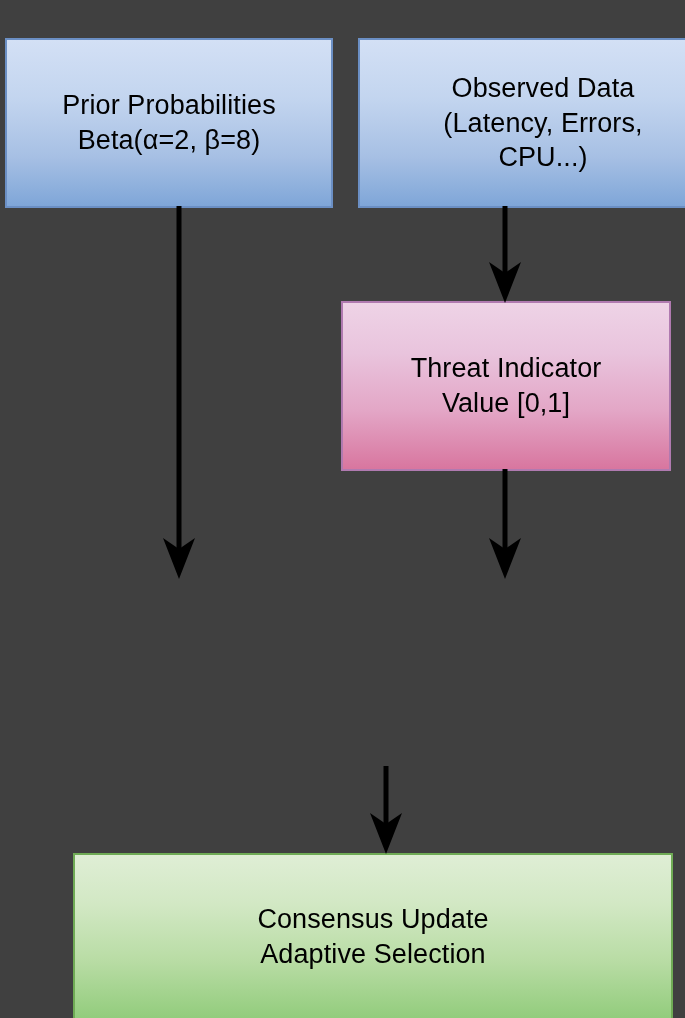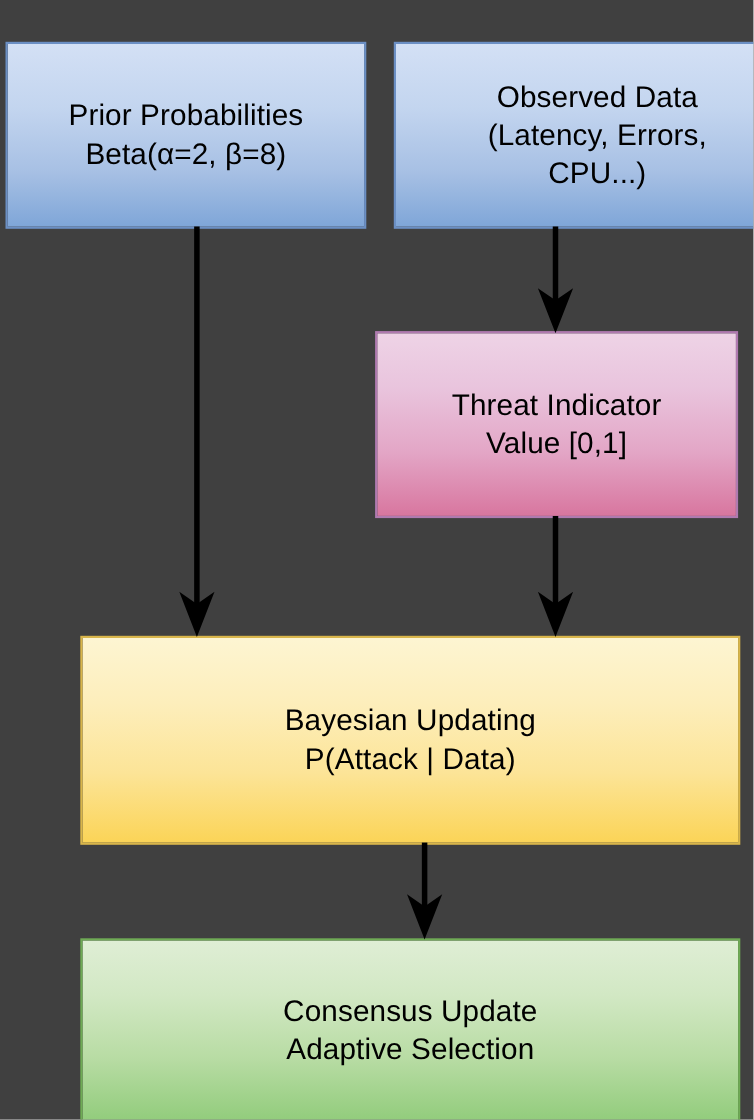--- a/index.html
+++ b/index.html
@@ -83,24 +83,20 @@
     <span class="node-label">Observed Data
 (Latency, Errors,
 CPU...)</span>
   </div>
 
   <div class="node node-pink" style="left:341px; top:301px; width:330px; height:170px;justify-content:center;">
     <span class="node-label">Threat Indicator
 Value [0,1]</span>
   </div>
 
-  <div class="node node-yellow" style="left:73px; top:578px; width:600px; height:190px;">
-    <span class="node-label">Bayesian Updating
-P(Attack | Data)</span>
-  </div>
 
   <div class="node node-green" style="left:73px; top:853px; width:600px; height:168px;">
     <span class="node-label">Consensus Update
 Adaptive Selection</span>
   </div>
 
   <div class="arrow" style="left:160px; top:206px; width:38px; height:374px;">
     <svg width="38" height="374" viewBox="0 0 38 374" xmlns="http://www.w3.org/2000/svg">
       <line x1="19" y1="0" x2="19" y2="350" stroke="#000000" stroke-width="5"></line>
       <path d="M 3 332 L 19 373 L 35 332 L 19 343 Z" fill="#000000"></path>

